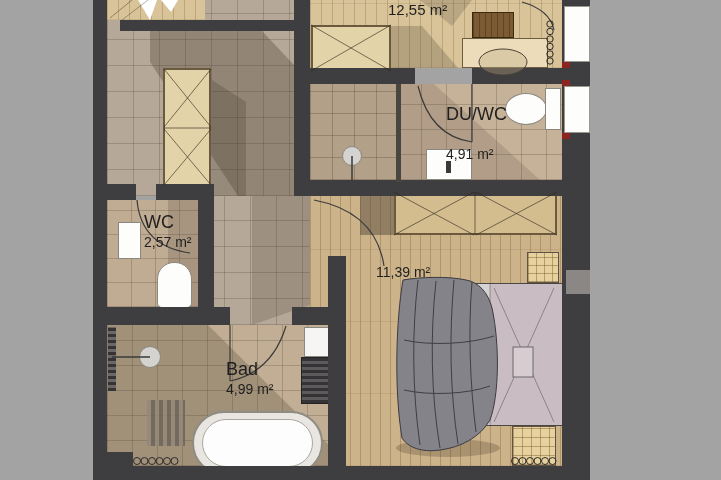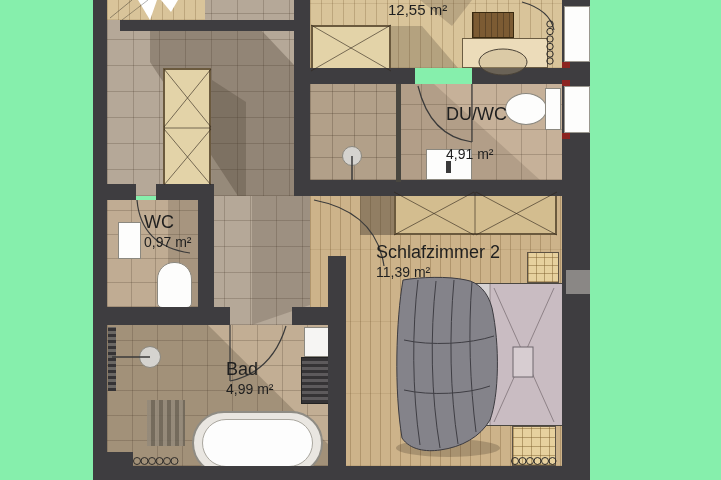--- a/index.html
+++ b/index.html
@@ -1,16 +1,16 @@
 <!DOCTYPE html>
 <html><head>
 <meta charset="utf-8">
 <style>
   html,body{margin:0;padding:0;background:#ffffff;}
-  .stage{position:relative;width:721px;height:480px;background:#86efac;overflow:hidden;
+  .stage{position:relative;width:721px;height:480px;background:#a3a3a3;overflow:hidden;
          font-family:"Liberation Sans", sans-serif;}
   .abs{position:absolute;}
   .wall{position:absolute;background:#3e3d40;}
   .floor{position:absolute;}
   .tiles-hall{background:
       repeating-linear-gradient(90deg, rgba(60,45,30,.22) 0 1px, transparent 1px 26px),
       repeating-linear-gradient(0deg, rgba(60,45,30,.22) 0 1px, transparent 1px 26px),
       #b5a898;}
   .tiles-wc{background:
       repeating-linear-gradient(90deg, rgba(60,45,30,.22) 0 1px, transparent 1px 24px),
@@ -204,21 +204,20 @@
         <circle cx="552.5" cy="461" r="3.5"></circle>
     </g>
   </svg>
 
   <div class="lbl lbl-area" style="left:388px;top:2px;font-size:15px;">12,55 m²</div>
 
   <div class="lbl lbl-name" style="left:446px;top:105px;">DU/WC</div>
   <div class="lbl lbl-area" style="left:446px;top:147px;">4,91 m²</div>
 
   <div class="lbl lbl-name" style="left:144px;top:213px;">WC</div>
-  <div class="lbl lbl-area" style="left:144px;top:235px;">0,97 m²</div>
-
-  <div class="lbl lbl-name" style="left:376px;top:243px;">Schlafzimmer 2</div>
+  <div class="lbl lbl-area" style="left:144px;top:235px;">2,57 m²</div>
+
   <div class="lbl lbl-area" style="left:376px;top:265px;">11,39 m²</div>
 
   <div class="lbl lbl-name" style="left:226px;top:360px;">Bad</div>
   <div class="lbl lbl-area" style="left:226px;top:382px;">4,99 m²</div>
 
 </div>
 
 </body></html>

